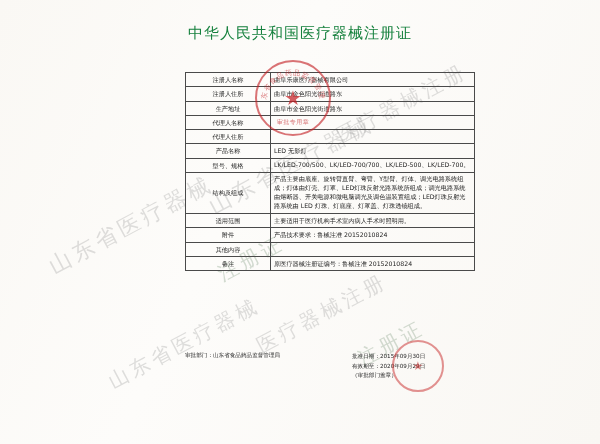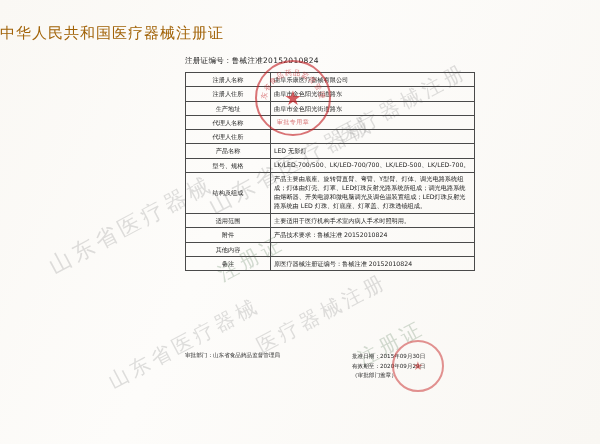--- a/index.html
+++ b/index.html
@@ -24,24 +24,24 @@
     position: absolute;
     inset: 0;
     background:
       linear-gradient(115deg, rgba(250,248,244,1) 0%, rgba(253,252,250,1) 40%, rgba(249,247,243,1) 100%);
   }
   .doc-title {
     position: absolute;
     top: 24px;
     left: 0;
     right: 0;
-    text-align: left;
+    text-align: center;
     font-size: 15px;
     letter-spacing: 1px;
-    color: #a16207;
+    color: #15803d;
     font-family: "DejaVu Sans", "Liberation Sans", sans-serif;
   }
   .reg-no {
     position: absolute;
     top: 56px;
     left: 185px;
     font-size: 7.5px;
     color: #222;
     letter-spacing: 0.3px;
   }
@@ -189,21 +189,20 @@
   <div class="watermark wm1">山东省医疗器械</div>
   <div class="watermark wm2">山东省医疗器械</div>
   <div class="watermark wm3">医疗器械注册</div>
   <div class="watermark wm4">山东省医疗器械</div>
   <div class="watermark wm5">医疗器械注册</div>
   <div class="wm-green wg1">注册证</div>
   <div class="wm-green wg2">注册证</div>
 
   <div class="doc-title">中华人民共和国医疗器械注册证</div>
 
-  <div class="reg-no">注册证编号：鲁械注准20152010824</div>
 
   <table class="cert">
     <tbody>
       <tr>
         <td class="label">注册人名称</td>
         <td class="value">曲阜乐康医疗器械有限公司</td>
       </tr>
       <tr>
         <td class="label">注册人住所</td>
         <td class="value">曲阜市金色阳光街道路东</td>

